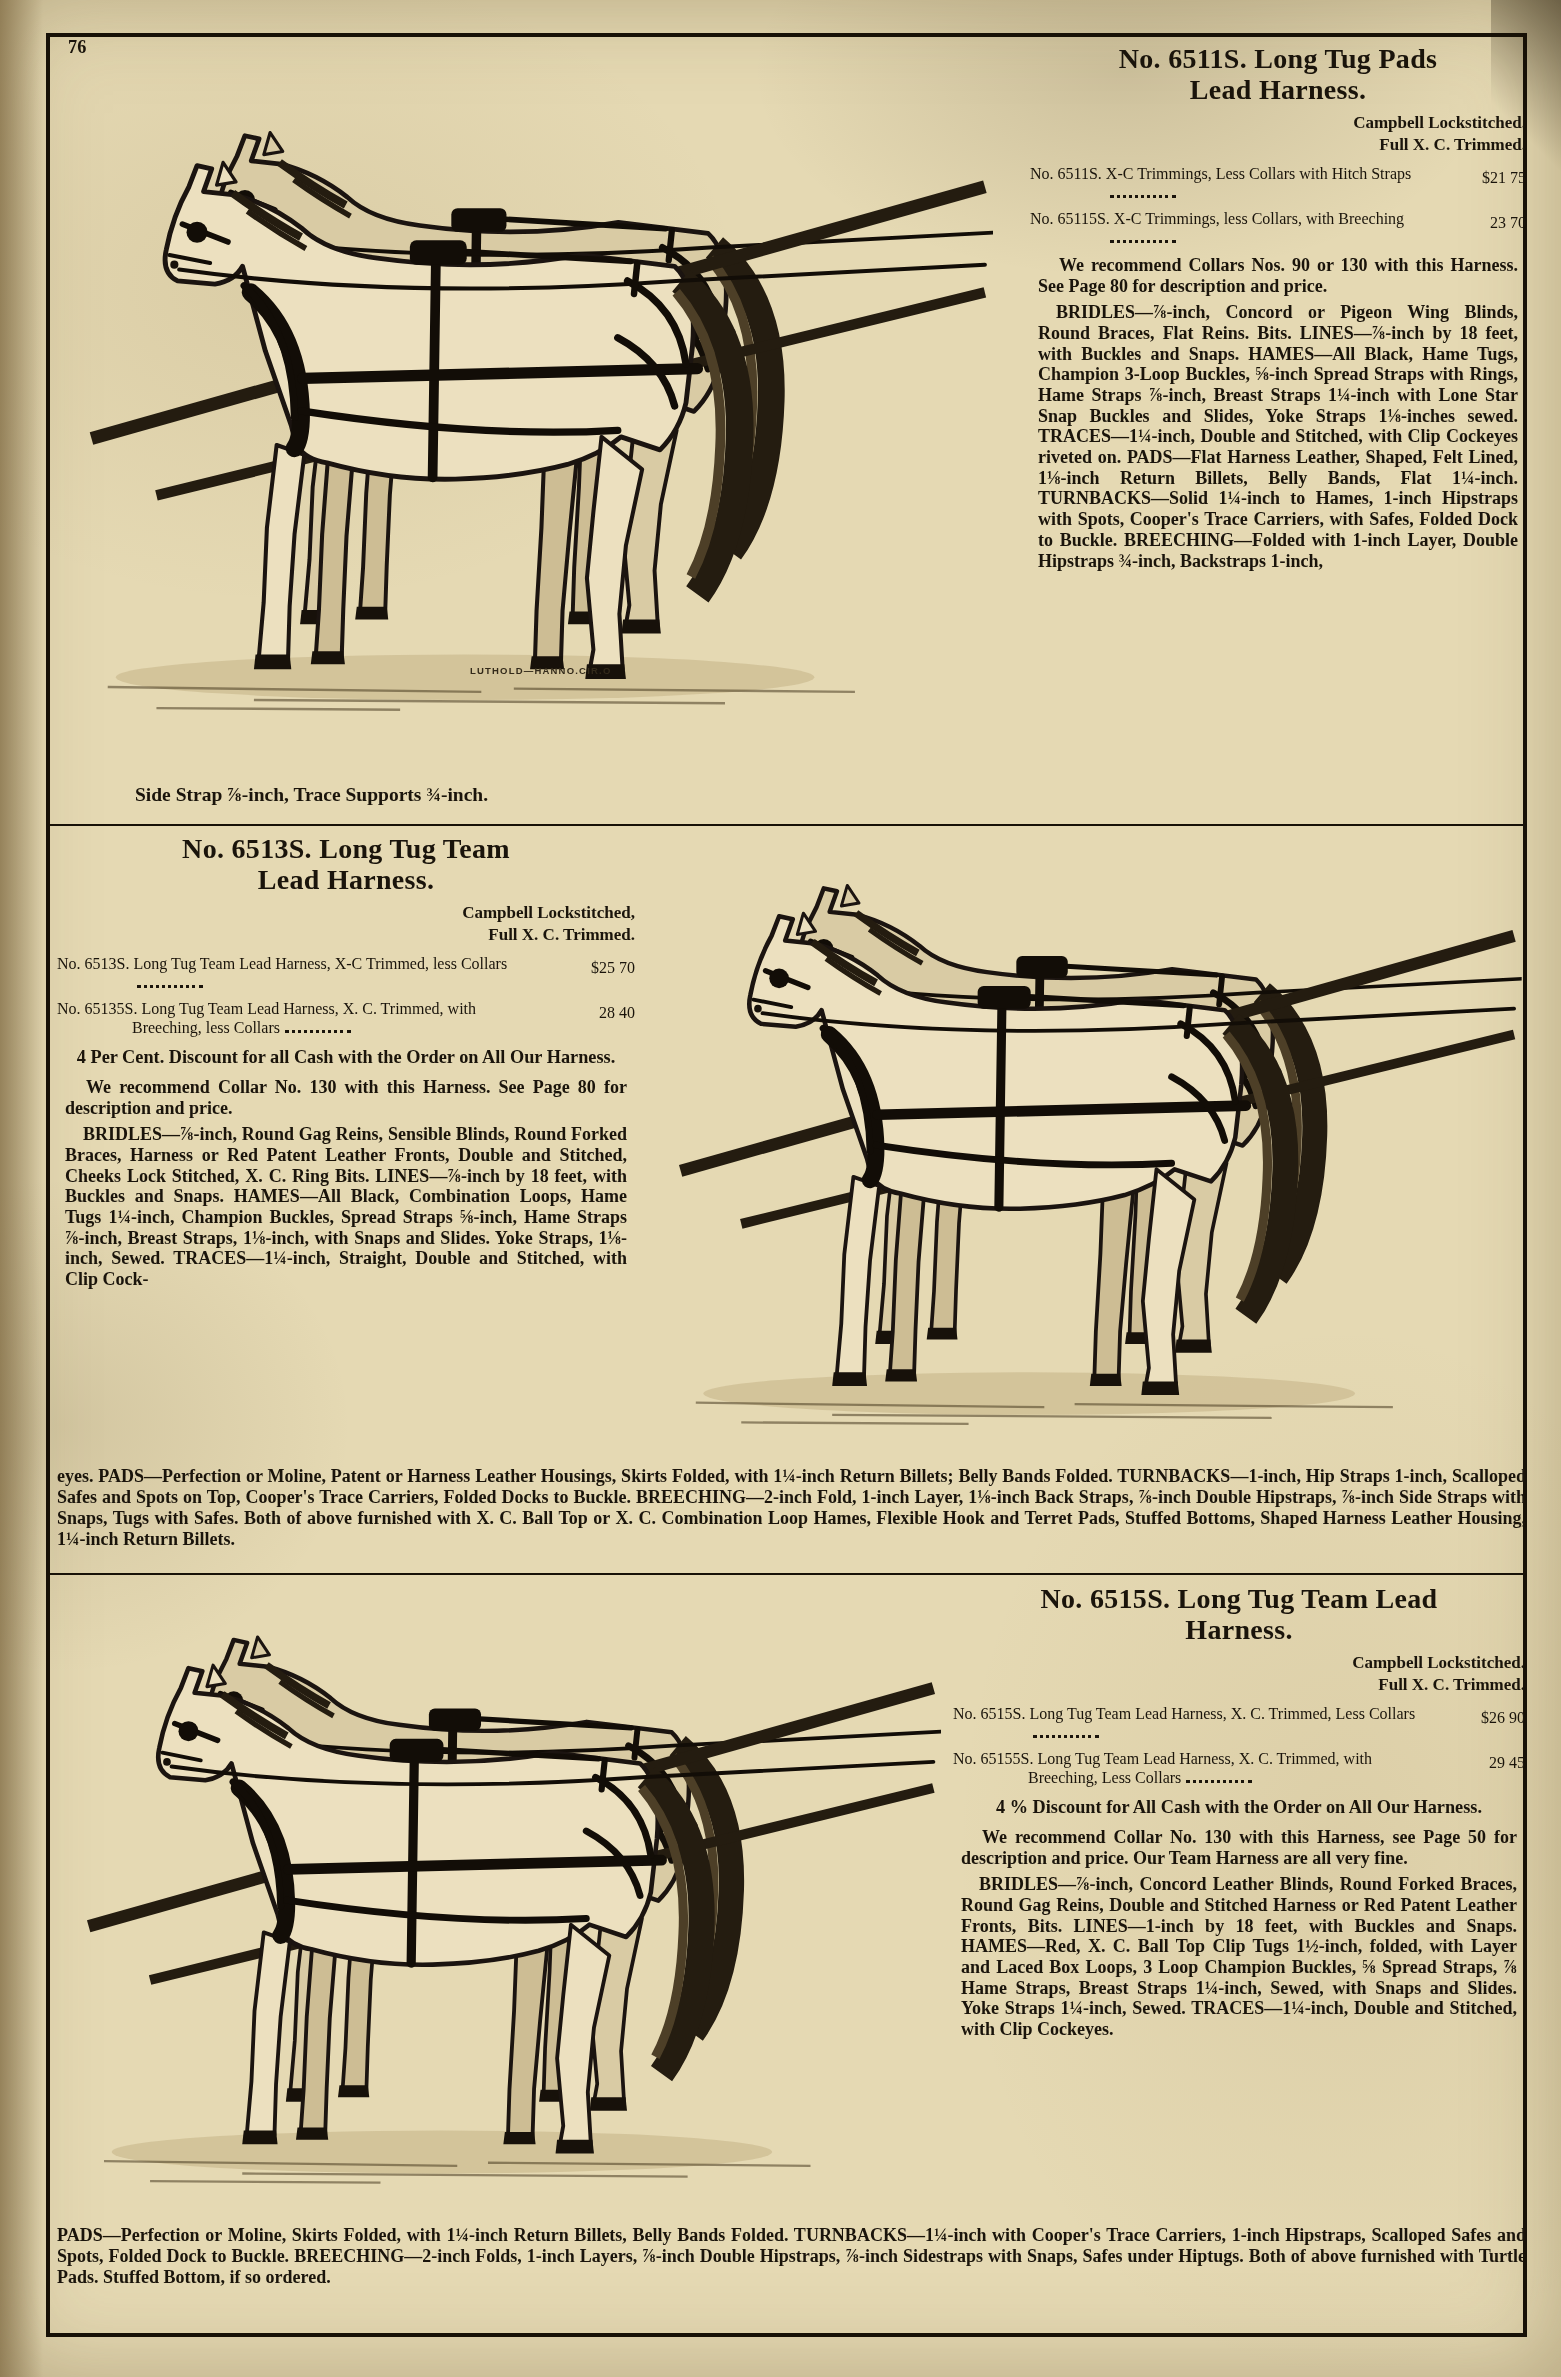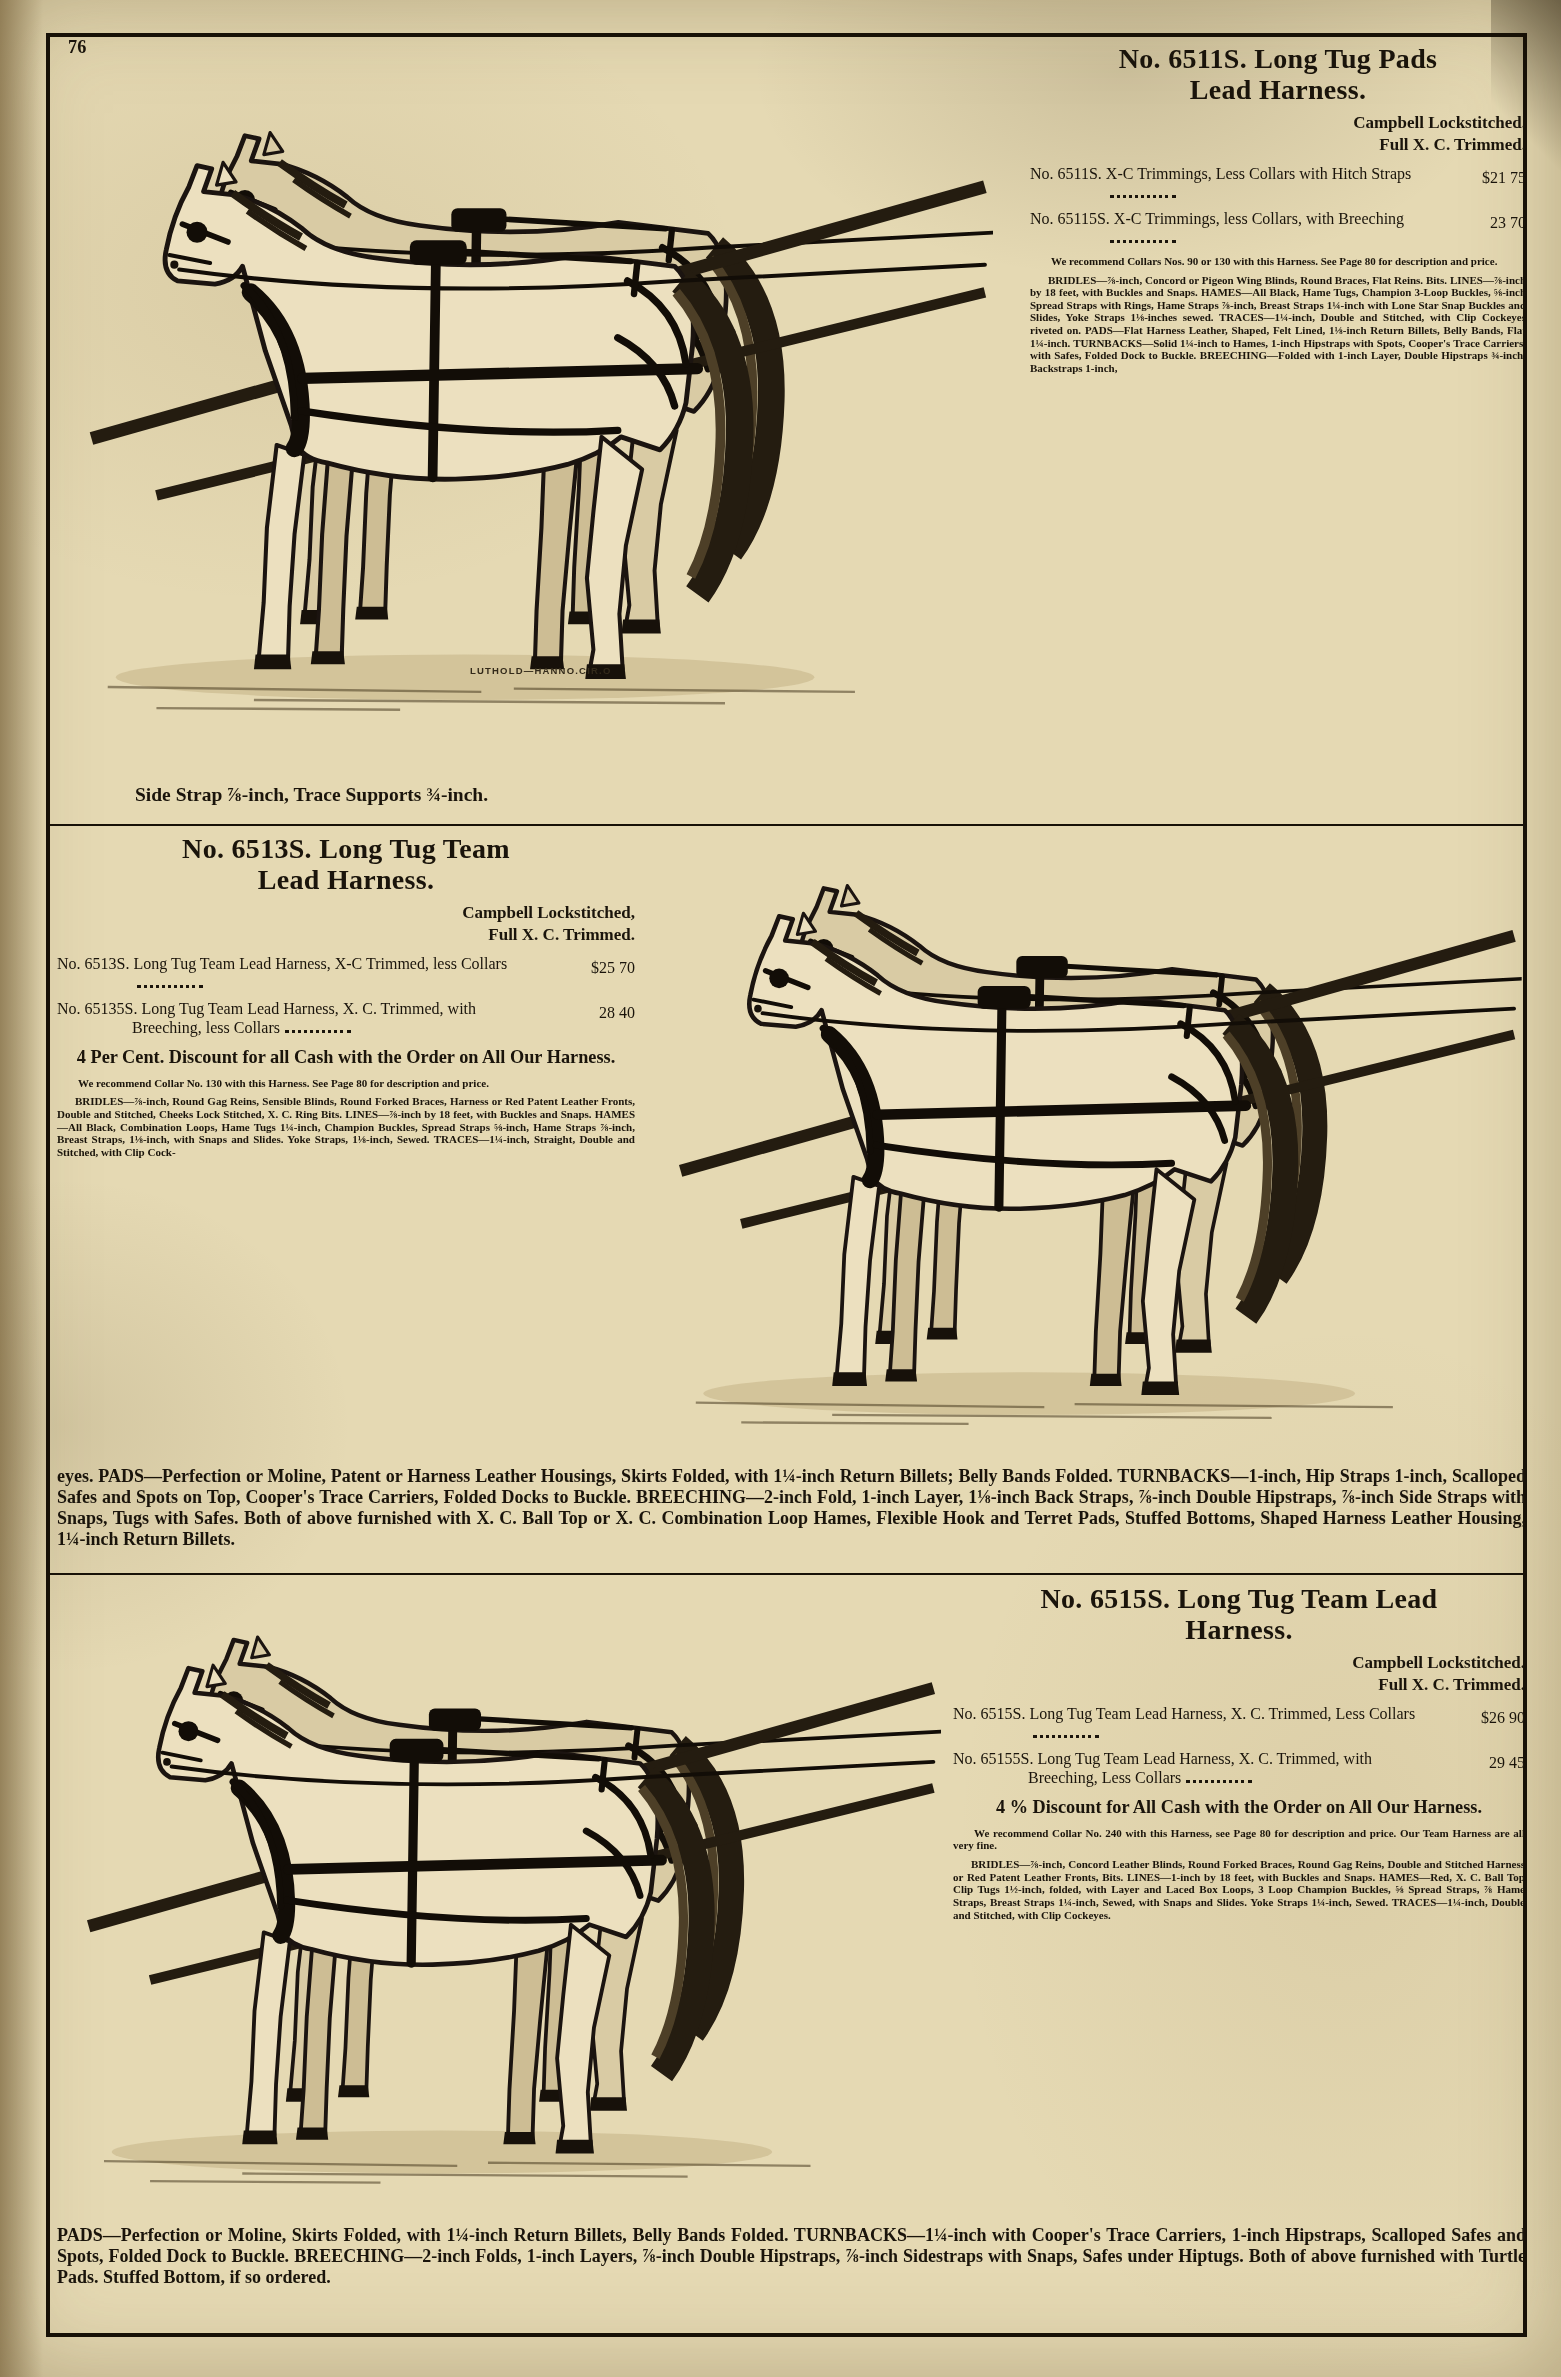--- a/index.html
+++ b/index.html
@@ -47,21 +47,21 @@
 
   .prod-title{font-size:28px;font-weight:700;text-align:center;line-height:1.12;letter-spacing:0.3px;}
   .prod-sub{font-size:17px;font-weight:700;text-align:right;line-height:1.3;margin-top:6px;}
   .price-list{margin-top:9.5px;}
   .price-item{position:relative;font-size:16px;font-weight:400;line-height:1.18;
     padding-left:75px;text-indent:-75px;padding-right:92px;margin:7px 0;}
   .pi-label::after{content:"";display:inline-block;width:66px;max-width:30%;
     border-bottom:3px dotted #1a140b;height:.5em;margin-left:4.7px;}
   .pi-price{position:absolute;right:0;bottom:15px;text-indent:0;white-space:nowrap;}
   .discount{font-size:18.3px;font-weight:700;text-align:center;line-height:1.22;margin:8.3px 6px;}
-  .body-par{font-size:11px;font-weight:700;line-height:1.15;text-align:justify;margin:6px 0;}
+  .body-par{font-size:18px;font-weight:700;line-height:1.15;text-align:justify;margin:6px 8px;}
   .indent{text-indent:21px;}
   .desc{text-indent:18px;}
   .wide{position:absolute;left:57px;width:1469px;font-size:18px;font-weight:700;
     line-height:1.17;text-align:justify;}
   .wide2{top:1448px;}
   .wide3{top:2207px;}
 </style>
 </head>
 <body>
 
@@ -216,19 +216,19 @@
       <div class="price-item">
         <span class="pi-label">No. 6515S.  Long Tug Team Lead Harness, X. C. Trimmed, Less Collars</span>
         <span class="pi-price">$26 90</span>
       </div>
       <div class="price-item">
         <span class="pi-label">No. 65155S.  Long Tug Team Lead Harness, X. C. Trimmed, with Breeching, Less Collars</span>
         <span class="pi-price">29 45</span>
       </div>
     </div>
     <div class="discount">4 % Discount for All Cash with the Order on All Our Harness.</div>
-    <p class="body-par indent">We recommend Collar No. 240 with this Harness, see Page 80 for description and price.  Our Team Harness are all very fine.</p>
+    <p class="body-par indent">We recommend Collar No. 130 with this Harness, see Page 50 for description and price.  Our Team Harness are all very fine.</p>
     <p class="body-par desc">BRIDLES—⅞-inch, Concord Leather Blinds, Round Forked Braces, Round Gag Reins, Double and Stitched Harness or Red Patent Leather Fronts, Bits.  LINES—1-inch by 18 feet, with Buckles and Snaps.  HAMES—Red, X. C. Ball Top Clip Tugs 1½-inch, folded, with Layer and Laced Box Loops, 3 Loop Champion Buckles, ⅝ Spread Straps, ⅞ Hame Straps, Breast Straps 1¼-inch, Sewed, with Snaps and Slides.  Yoke Straps 1¼-inch, Sewed.  TRACES—1¼-inch, Double and Stitched, with Clip Cockeyes.</p>
   </div>
 
   <p class="wide wide3">PADS—Perfection or Moline, Skirts Folded, with 1¼-inch Return Billets, Belly Bands Folded.  TURNBACKS—1¼-inch with Cooper's Trace Carriers, 1-inch Hipstraps, Scalloped Safes and Spots, Folded Dock to Buckle.  BREECHING—2-inch Folds, 1-inch Layers, ⅞-inch Double Hipstraps, ⅞-inch Sidestraps with Snaps, Safes under Hiptugs.  Both of above furnished with Turtle Pads.  Stuffed Bottom, if so ordered.</p>
 </div>
 
 
 </body></html>

